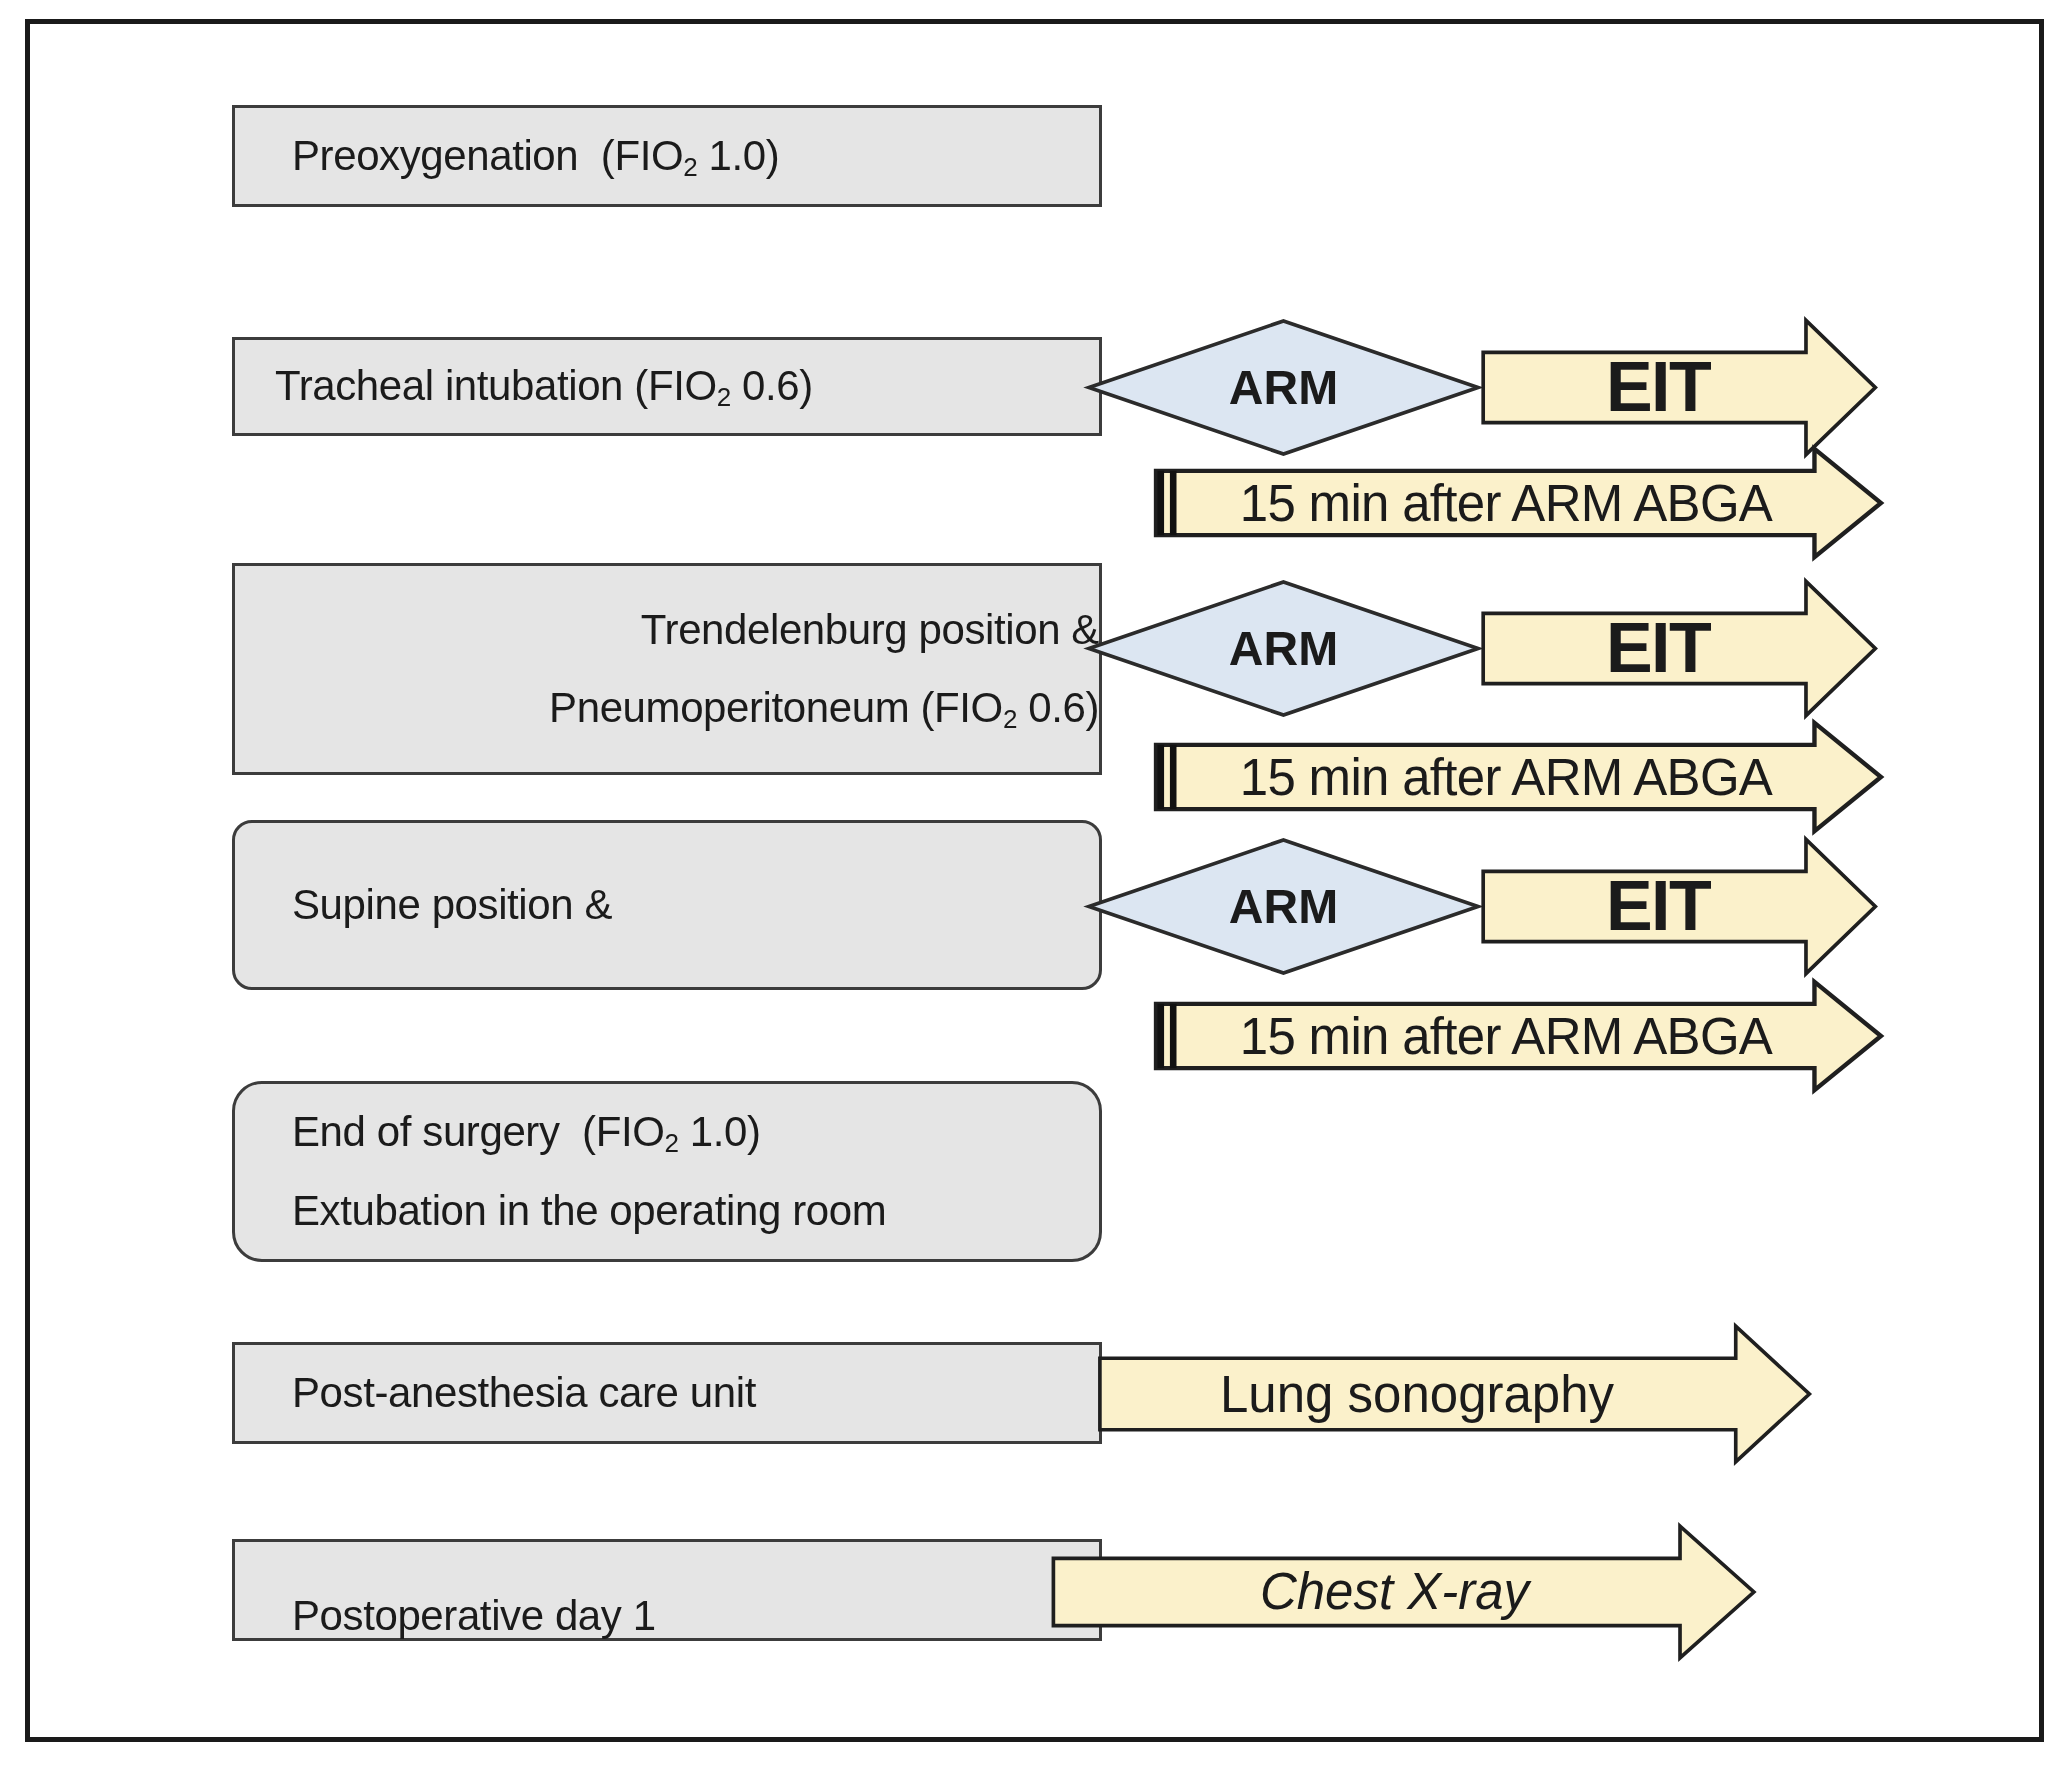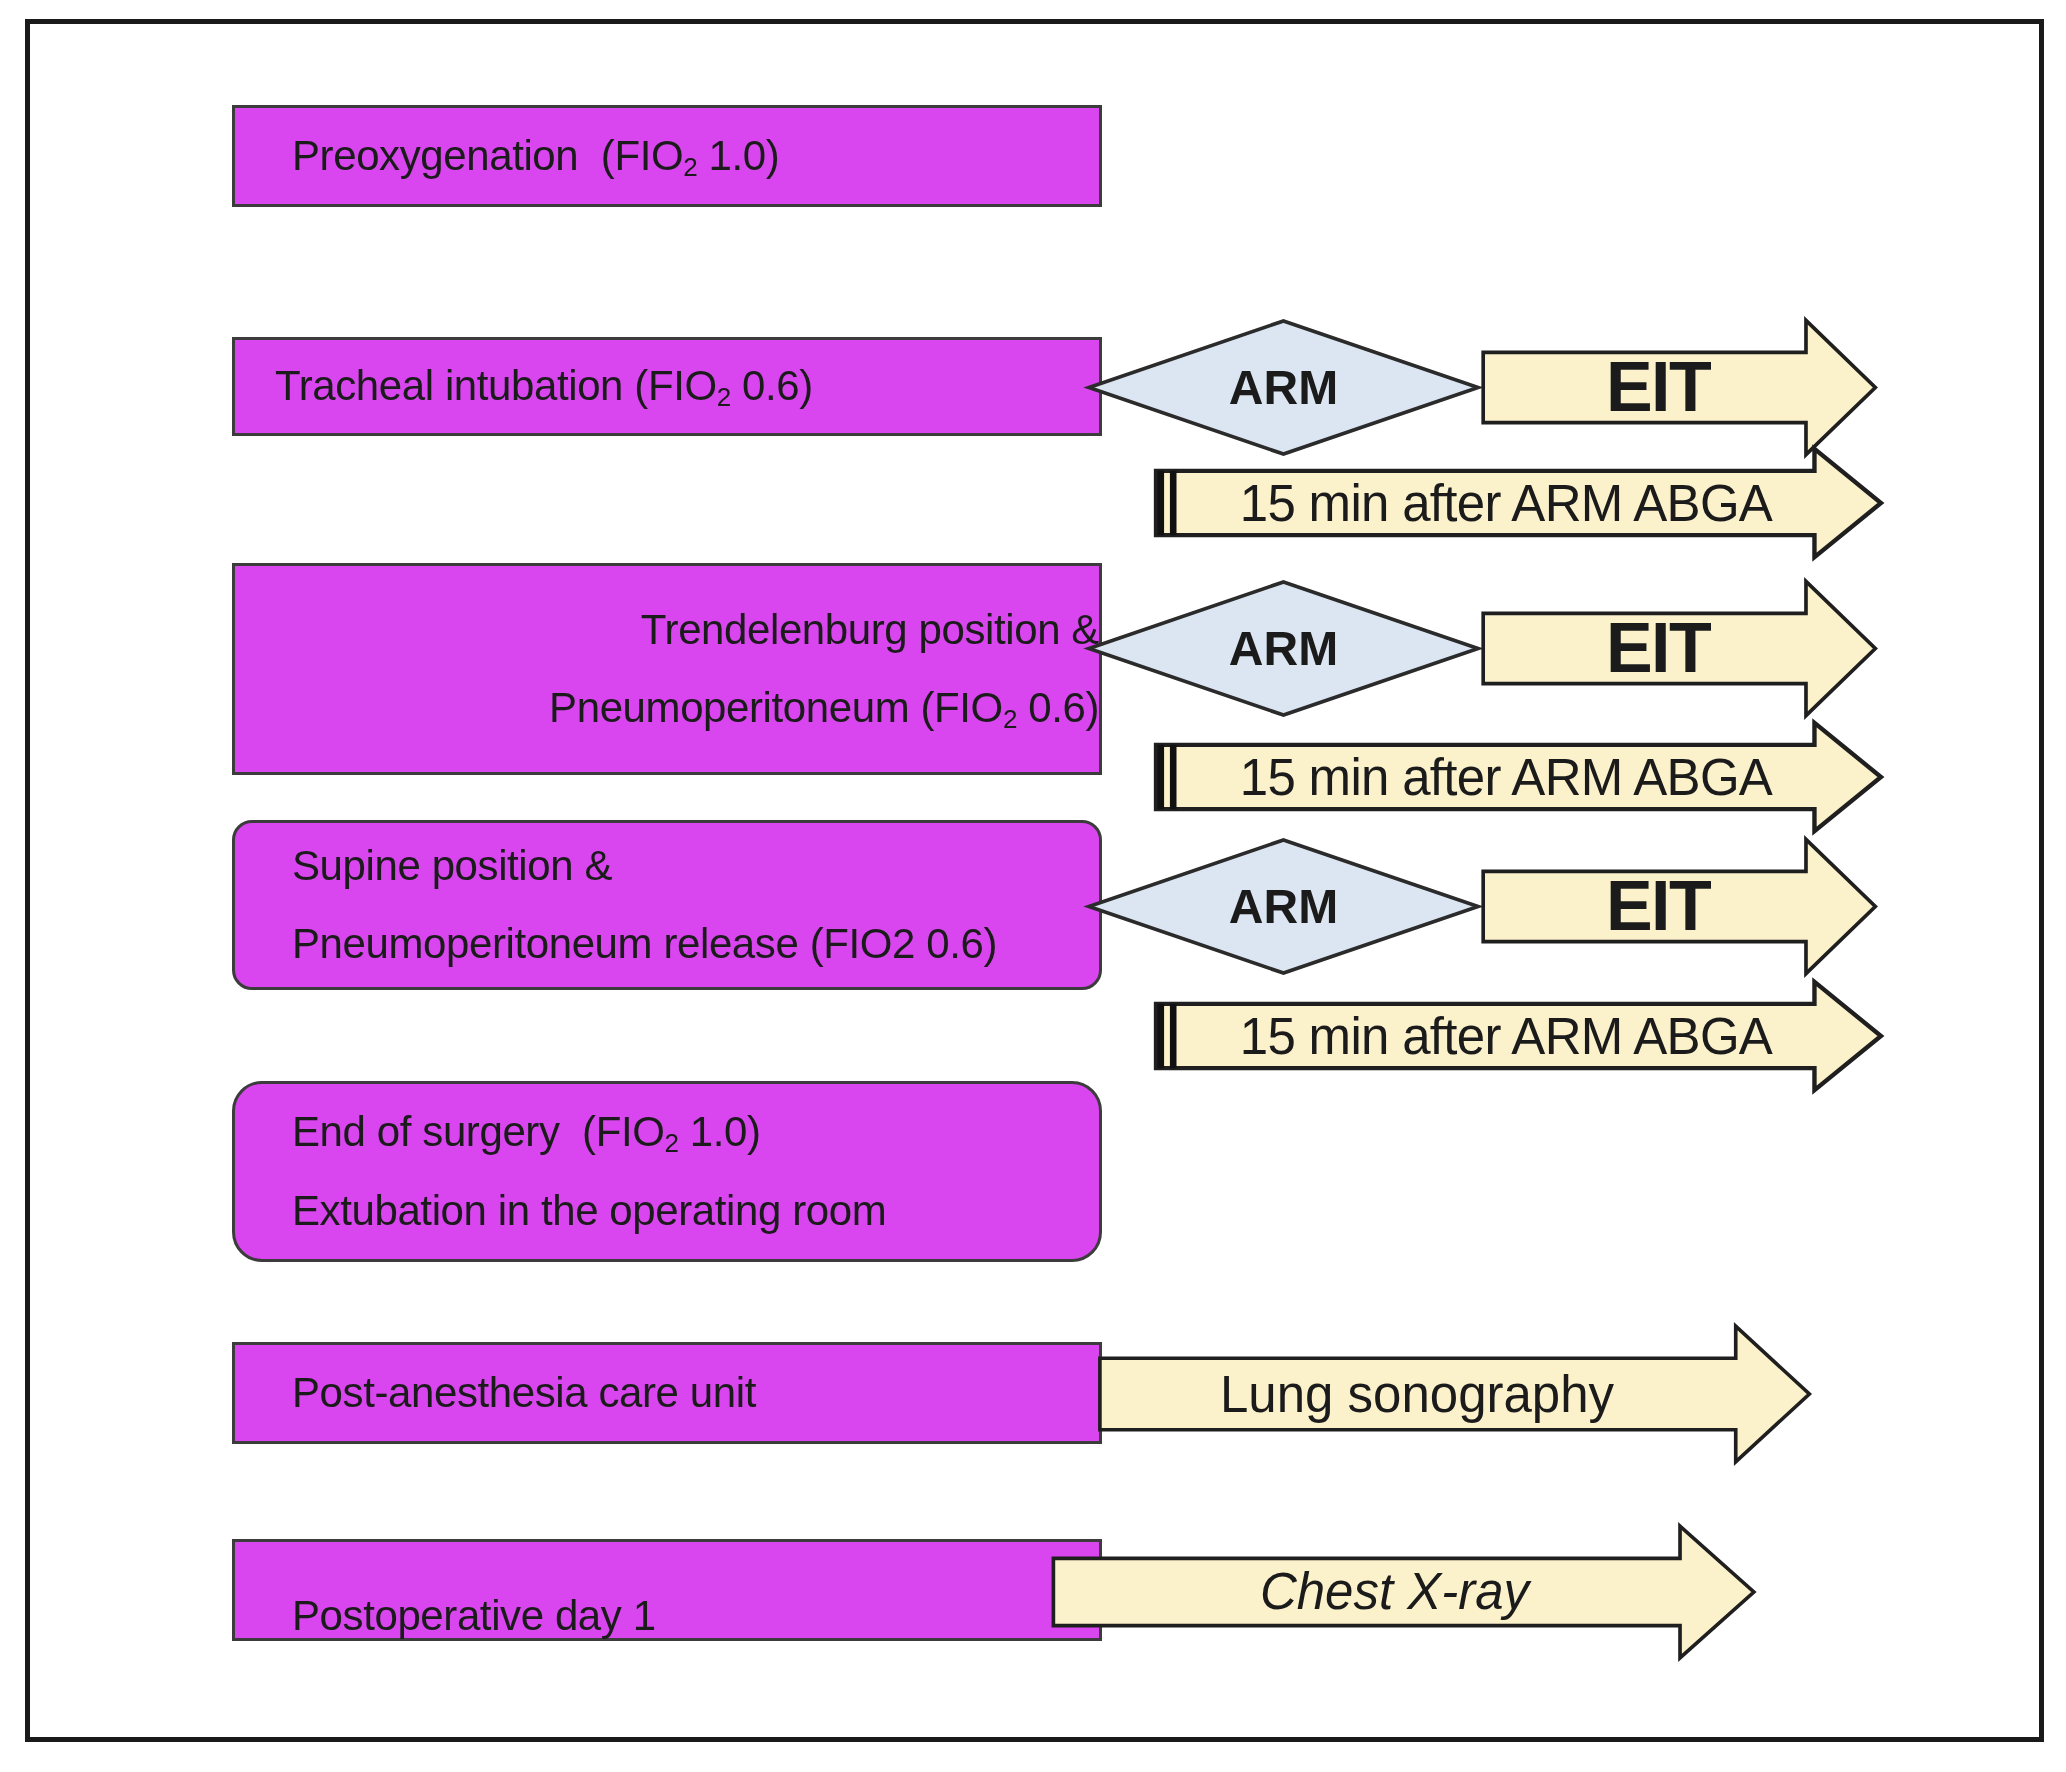--- a/index.html
+++ b/index.html
@@ -6,21 +6,21 @@
   .canvas{
     position:relative;width:2066px;height:1773px;background:#ffffff;
     font-family:"Liberation Sans",sans-serif;color:#1b1b1b;overflow:hidden;
   }
   .frame{
     position:absolute;left:25px;top:19px;width:2019px;height:1723px;
     border:5.1px solid #1a1a1a;box-sizing:border-box;background:#ffffff;
   }
   .step-box{
     position:absolute;left:232px;width:870px;
-    border:3.7px solid #3c3c3c;background:#d946ef;box-sizing:border-box;
+    border:3.7px solid #3c3c3c;background:#e5e5e5;box-sizing:border-box;
     display:flex;flex-direction:column;justify-content:center;
     row-gap:34px;padding-left:57px;
   }
   .step-line{font-size:42px;line-height:1.05;white-space:pre-wrap;letter-spacing:-0.4px;}
   .step-line sub{font-size:0.62em;line-height:0;vertical-align:-0.22em;}
   .diamond{position:absolute;left:1086px;width:395px;height:139px;font-weight:bold;}
   .diamond svg{position:absolute;left:0;top:0;overflow:visible;}
   .diamond-label{
     position:absolute;left:0;top:0;width:100%;height:100%;
     display:flex;align-items:center;justify-content:center;font-size:48px;
@@ -54,21 +54,20 @@
     <div class="step-line"><span>Tracheal intubation (FIO</span><sub>2</sub><span> 0.6)</span></div>
   </div>
 
   <div class="step-box" style="top:563px;height:212px;text-align:right;">
     <div class="step-line"><span>Trendelenburg position &amp;</span><sub></sub><span></span></div>
     <div class="step-line"><span>Pneumoperitoneum (FIO</span><sub>2</sub><span> 0.6)</span></div>
   </div>
 
   <div class="step-box" style="top:820px;height:170px;border-radius:20px;">
     <div class="step-line"><span>Supine position &amp;</span><sub></sub><span></span></div>
-    <div class="step-line"><span>Pneumoperitoneum release (FIO2 0.6)</span><sub></sub><span></span></div>
   </div>
 
   <div class="step-box" style="top:1081px;height:181px;border-radius:30px;">
     <div class="step-line"><span>End of surgery  (FIO</span><sub>2</sub><span> 1.0)</span></div>
     <div class="step-line"><span>Extubation in the operating room</span><sub></sub><span></span></div>
   </div>
 
   <div class="step-box" style="top:1342px;height:102px;">
     <div class="step-line"><span>Post-anesthesia care unit</span><sub></sub><span></span></div>
   </div>

